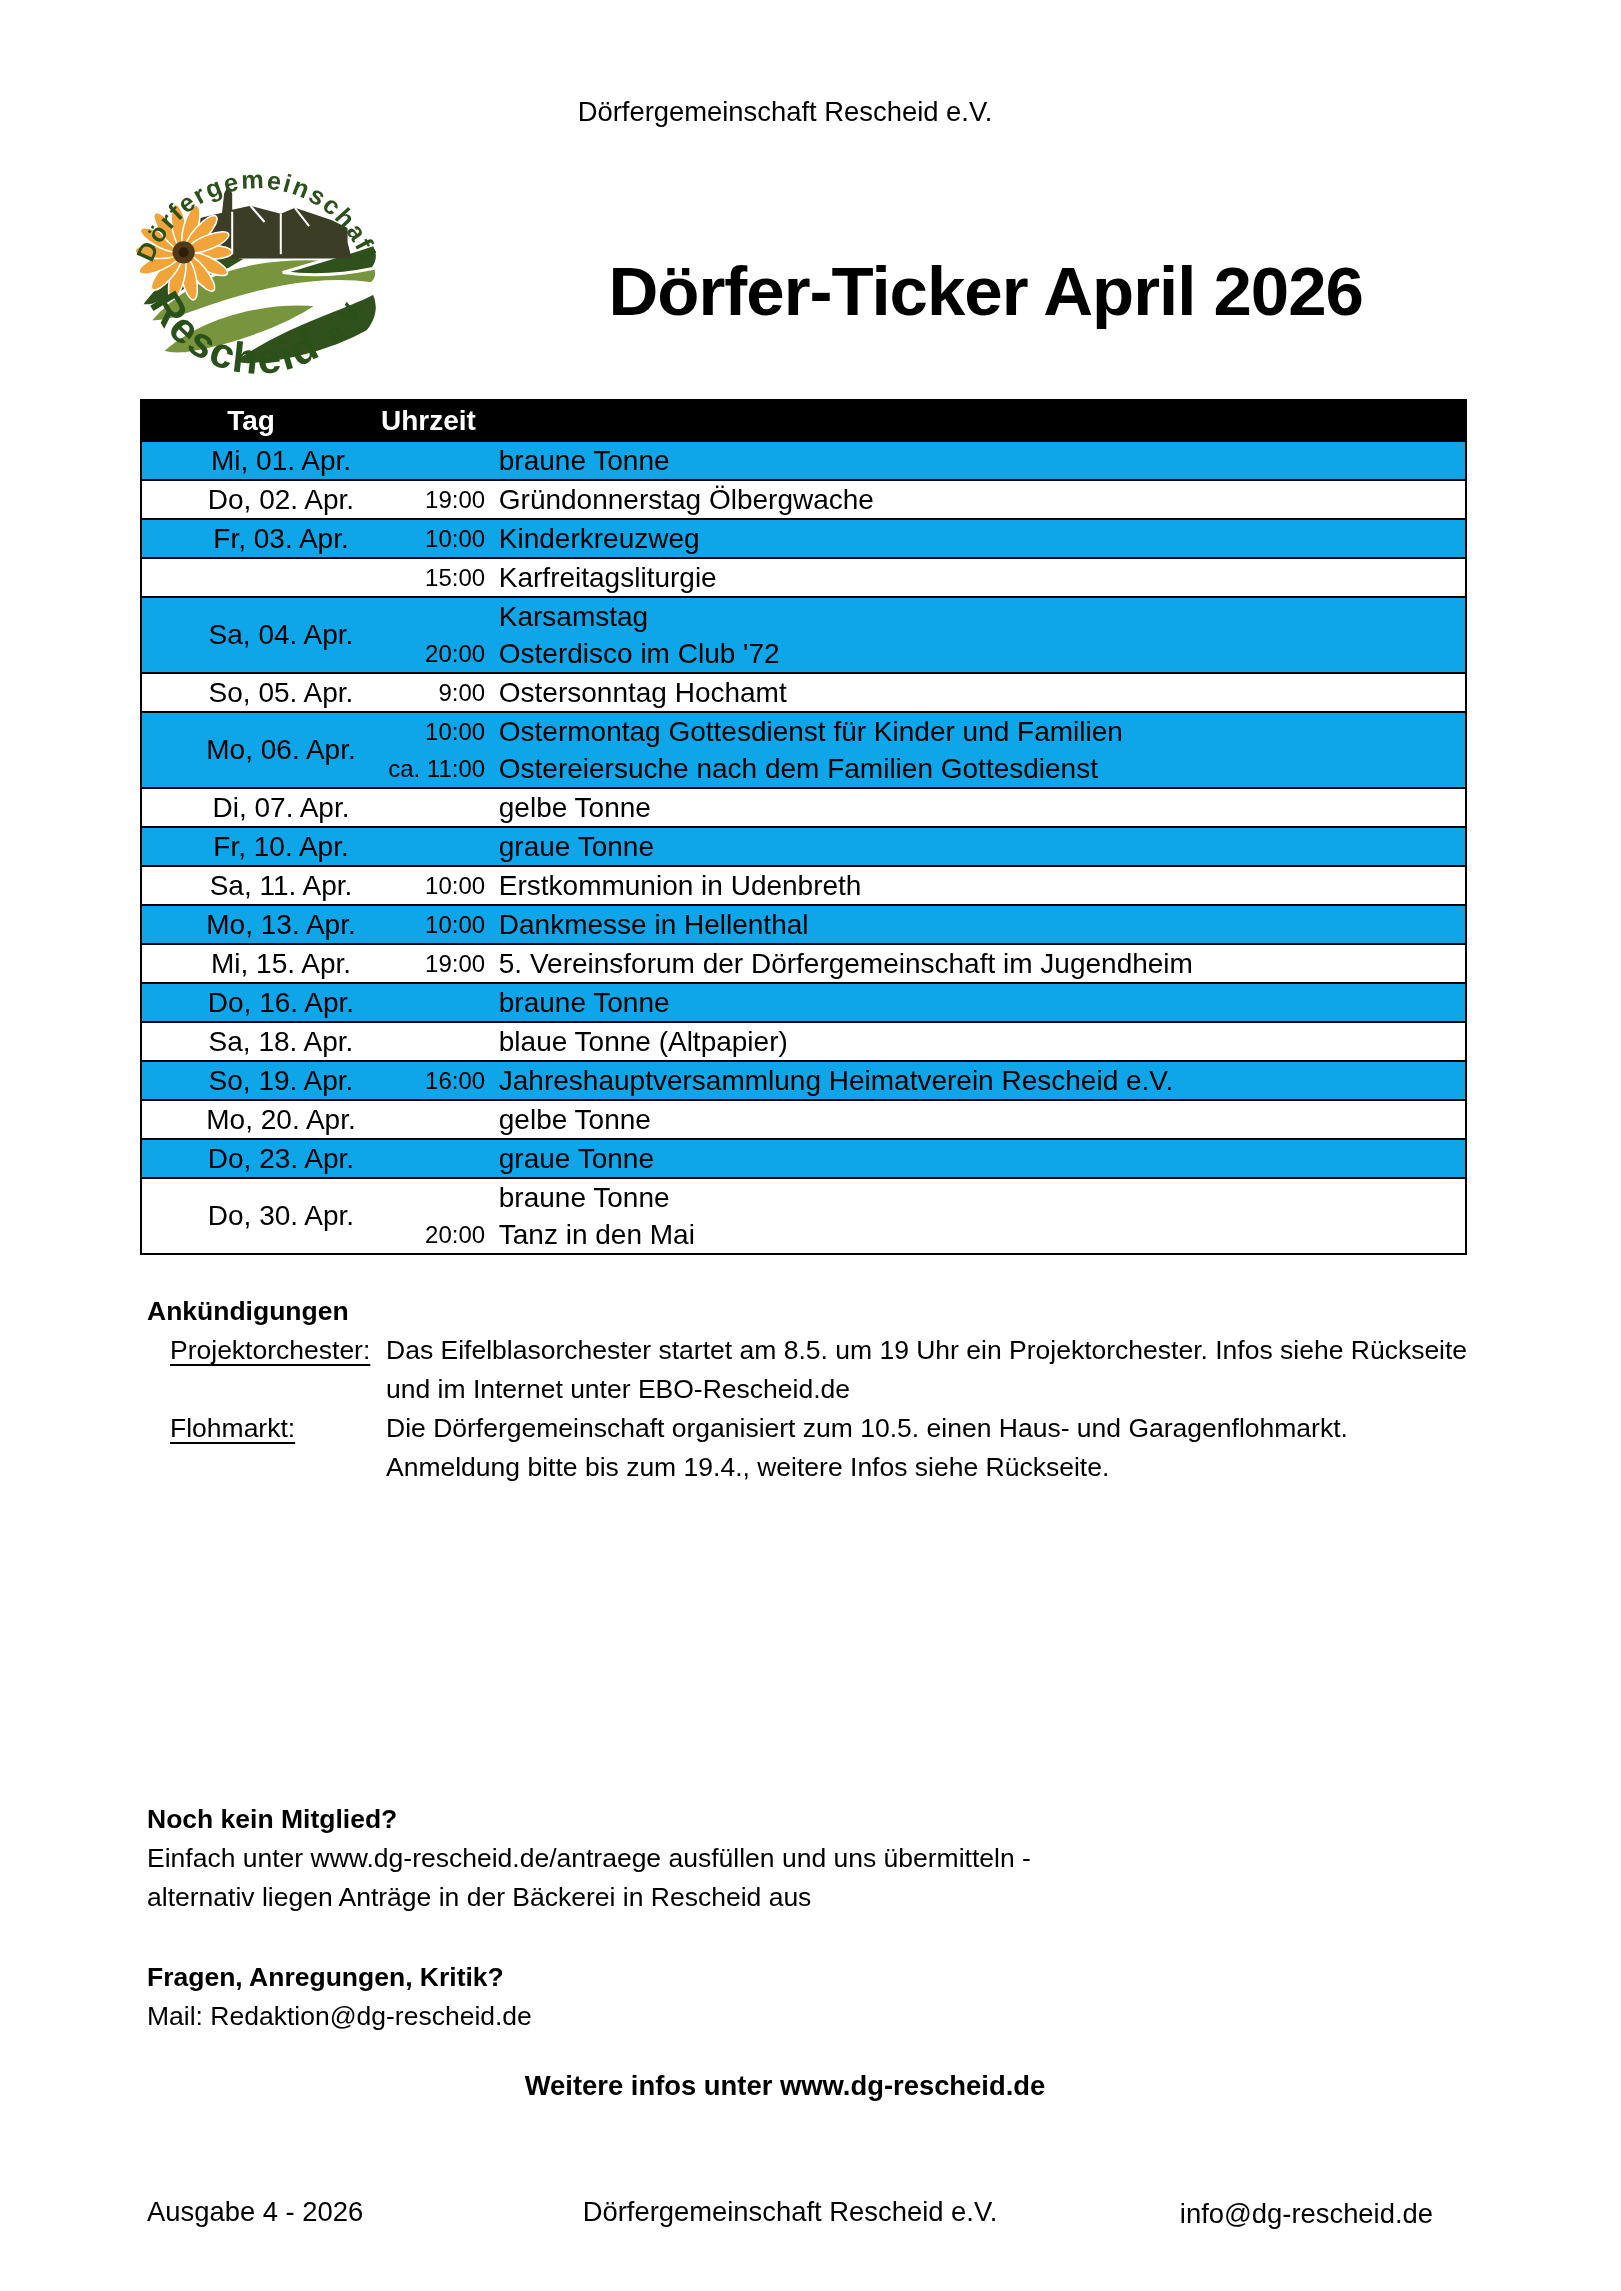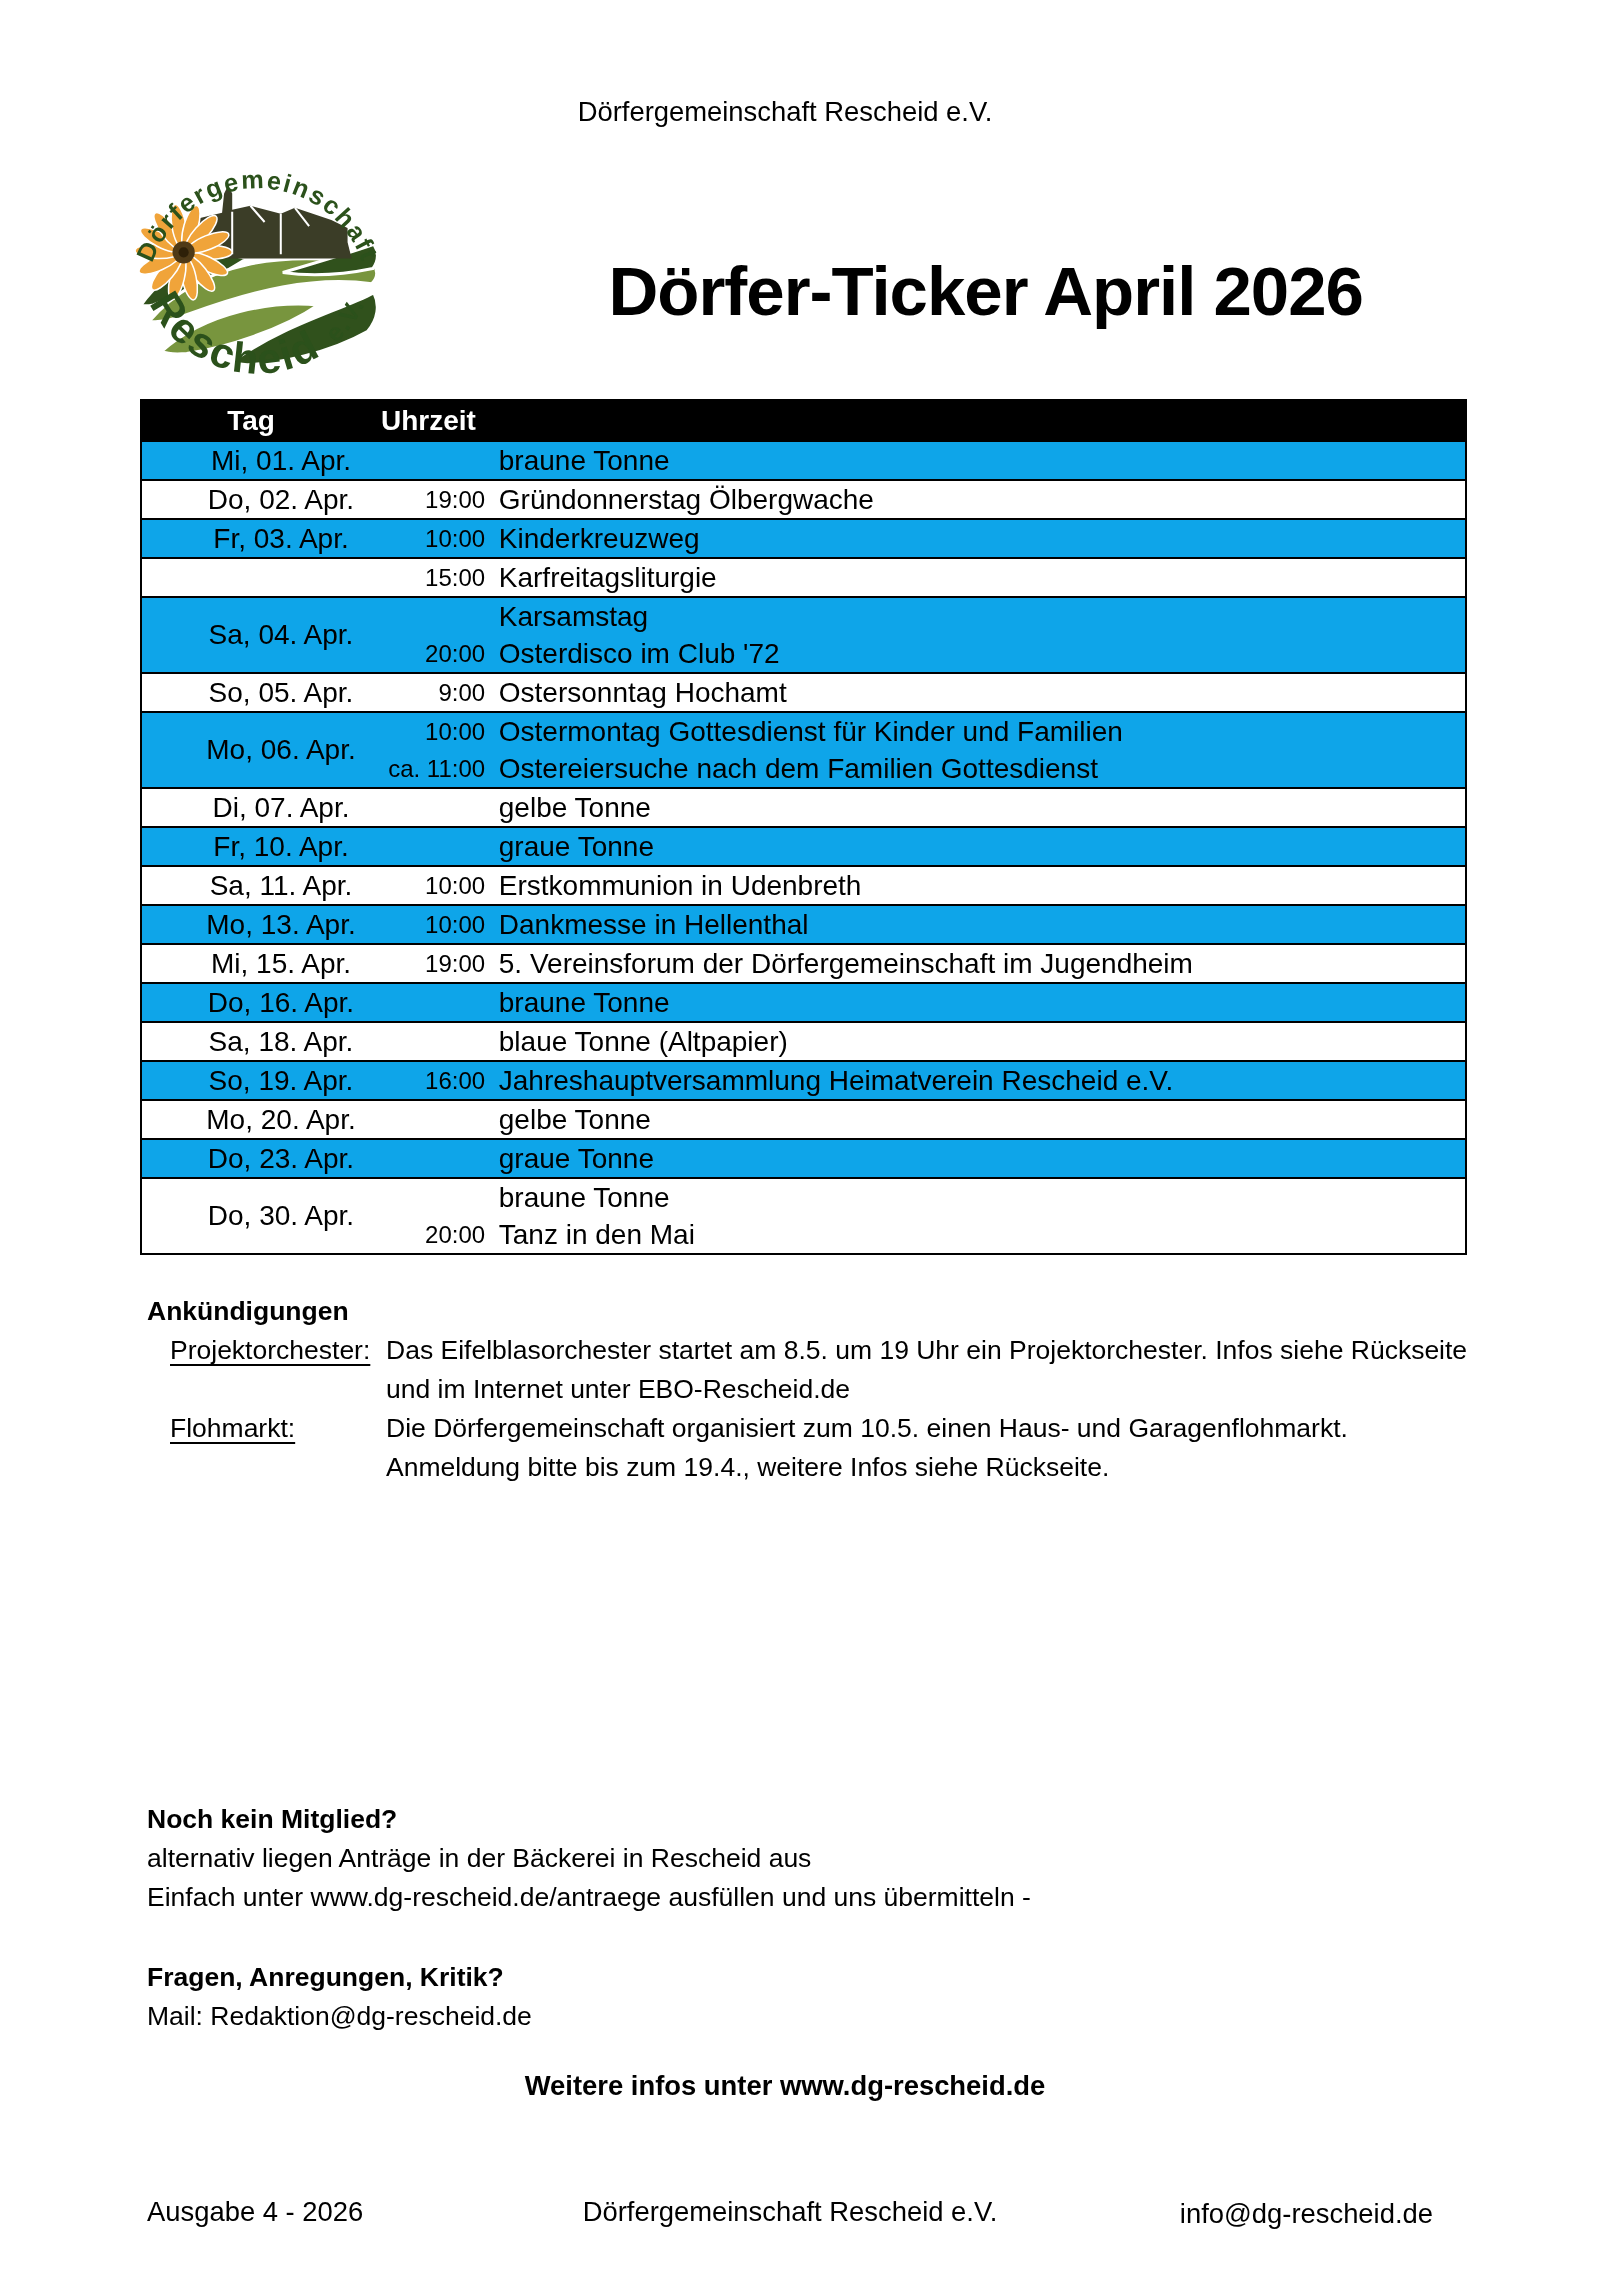--- a/index.html
+++ b/index.html
@@ -363,22 +363,22 @@
       </div>
       <div class="ann-text">
         <div><span>Die Dörfergemeinschaft organisiert zum </span><b>10.5.</b><span> einen Haus- und Garagenflohmarkt.</span></div>
         <div><span>Anmeldung bitte </span><b>bis zum 19.4</b><span>., weitere Infos siehe Rückseite.</span></div>
       </div>
     </div>
   </div>
 
   <div class="membership">
     <div class="blk-heading">Noch kein Mitglied?</div>
+    <div>Einfach unter www.dg-rescheid.de/antraege ausfüllen und uns übermitteln -</div>
     <div>alternativ liegen Anträge in der Bäckerei in Rescheid aus</div>
-    <div>Einfach unter www.dg-rescheid.de/antraege ausfüllen und uns übermitteln -</div>
   </div>
 
   <div class="contact">
     <div class="blk-heading">Fragen, Anregungen, Kritik?</div>
     <div>Mail: Redaktion@dg-rescheid.de</div>
   </div>
 
   <div class="center-note">Weitere infos unter www.dg-rescheid.de</div>
 
   <div class="footer">

